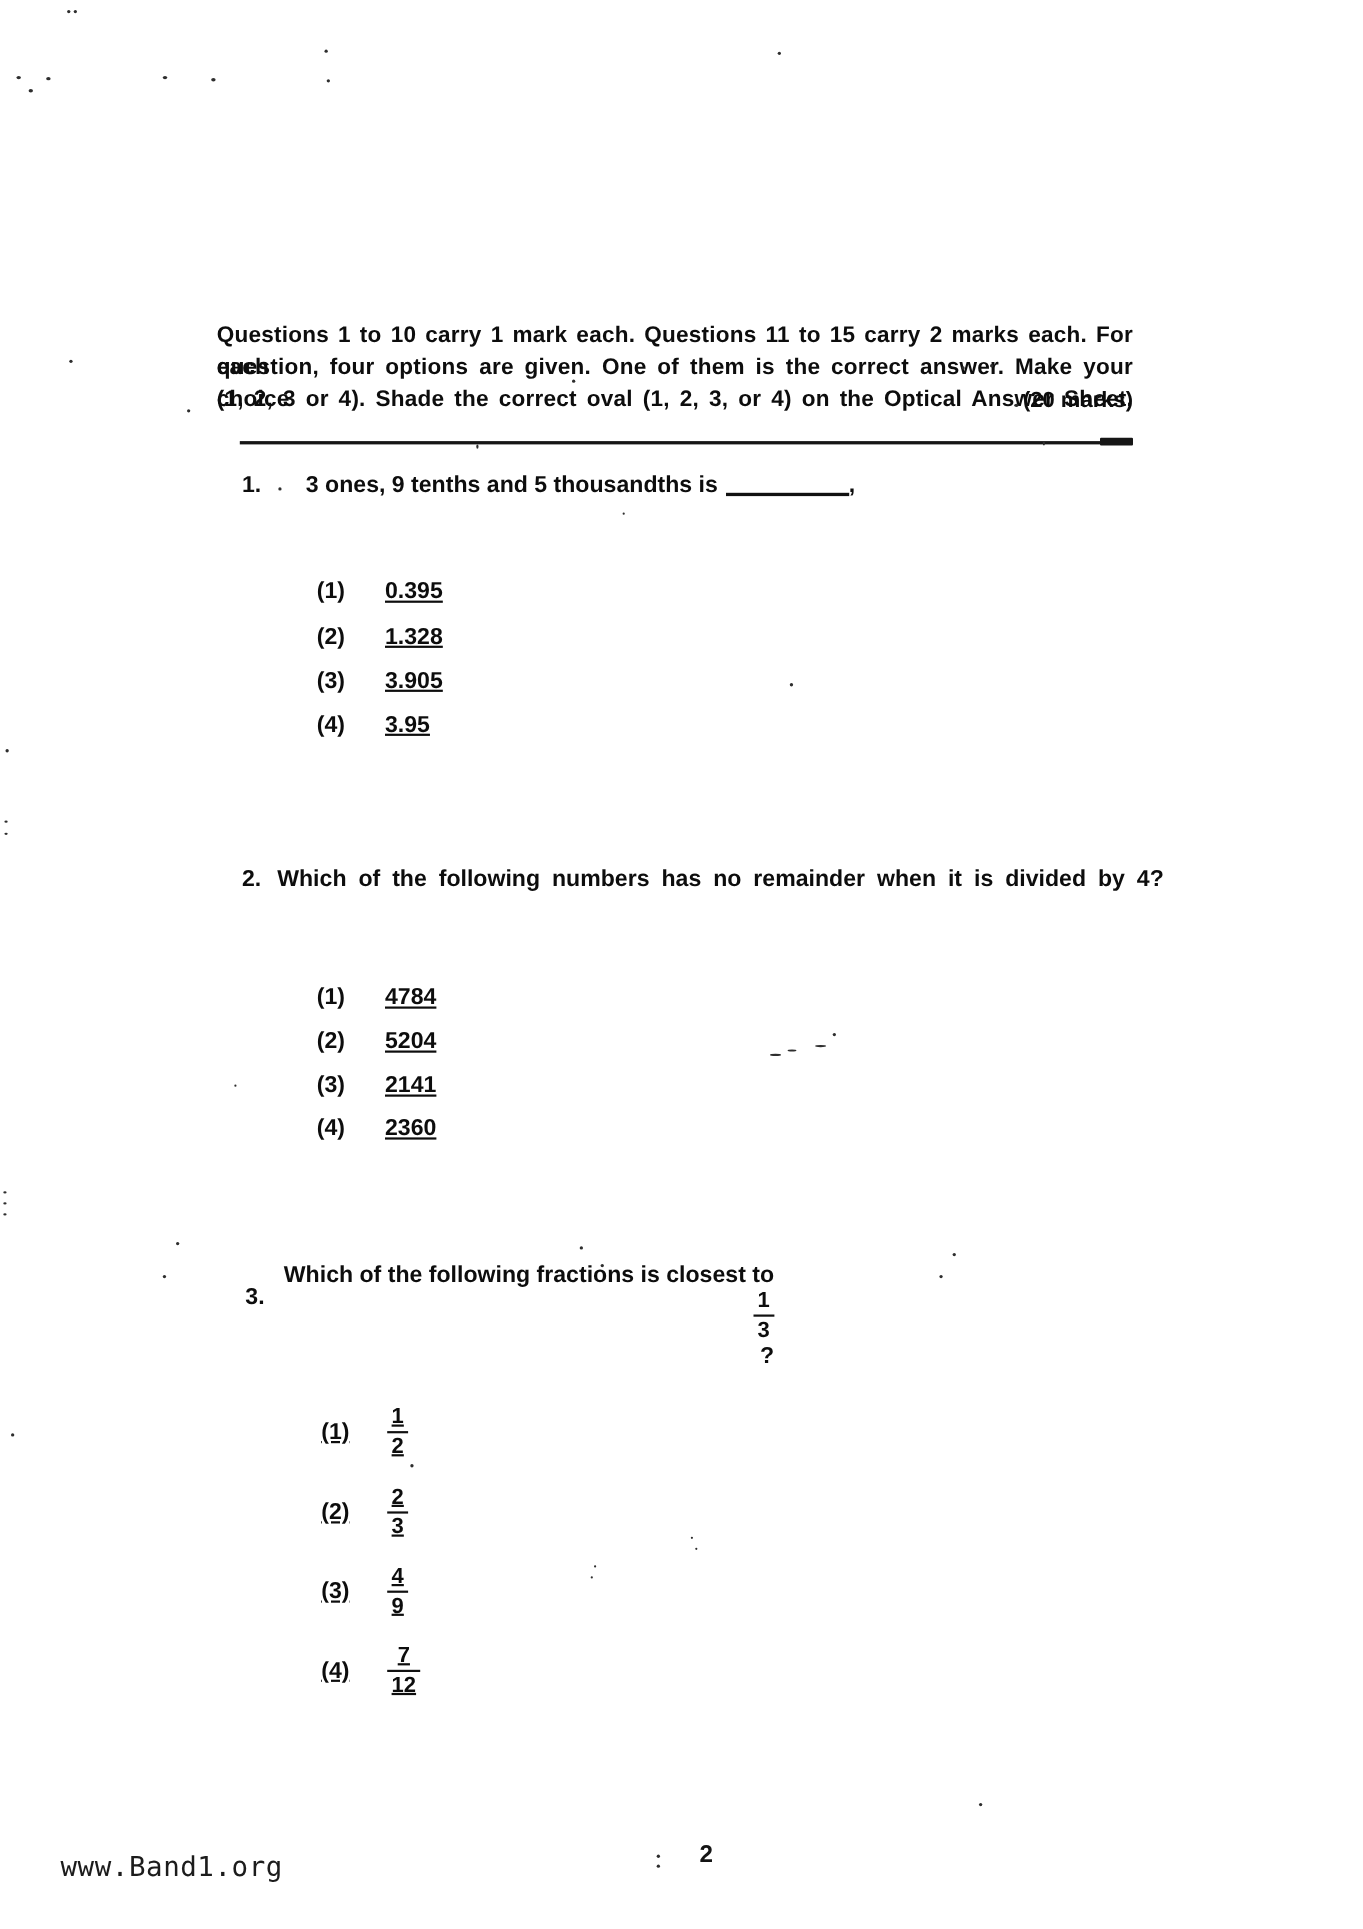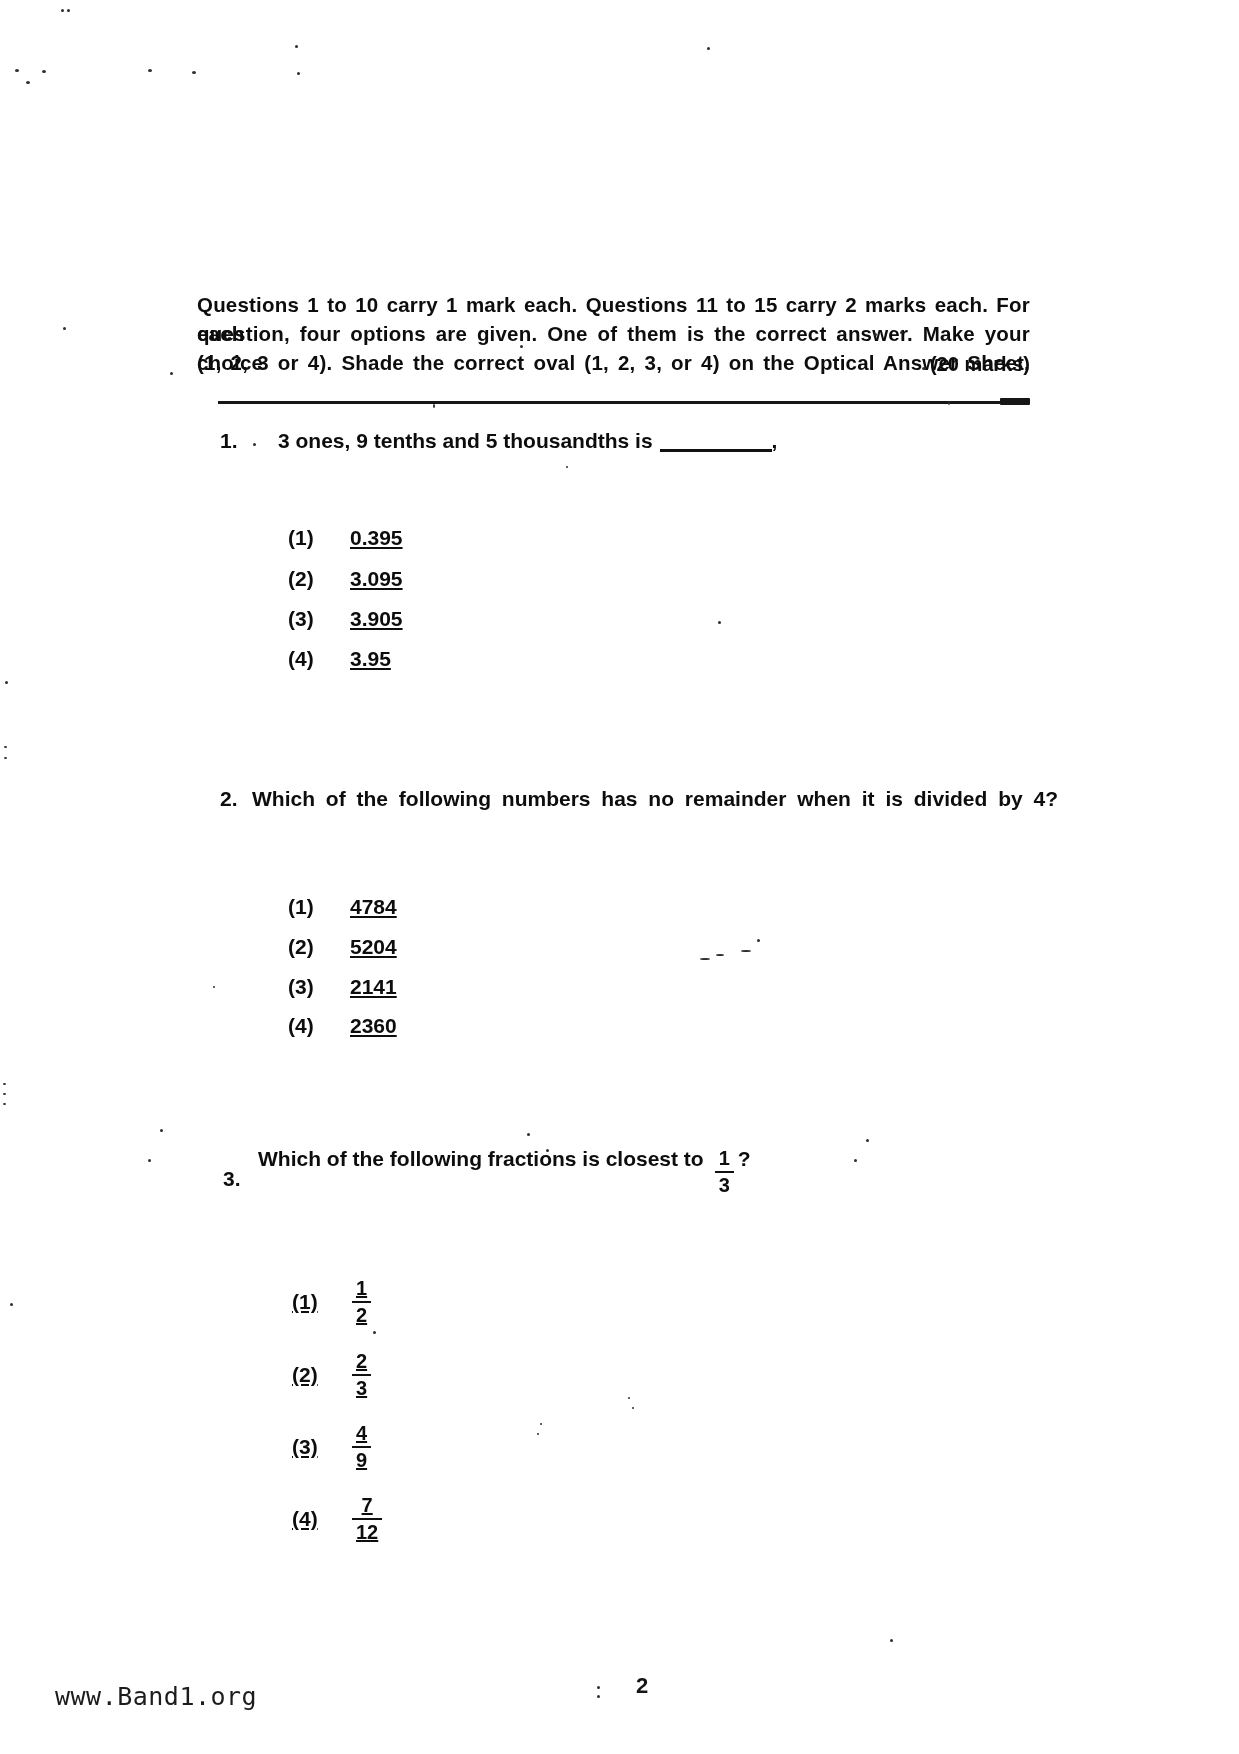--- a/index.html
+++ b/index.html
@@ -49,21 +49,21 @@
   .fopt  { display:flex; align-items:center; }
   .fopt .olabel { width:60px; }
 
   
   .frac {
     display:inline-flex; flex-direction:column; align-items:center;
     font-weight:bold; font-size:20px; line-height:23px; color:#0d0d0d;
   }
   .frac .num { padding:0 4px 1px 4px; }
   .frac .den { border-top:2.5px solid #111; padding:1px 4px 0 4px; }
-  .q3flex { display:flex; align-items:flex-start; }
+  .q3flex { display:flex; align-items:flex-end;flex-direction:column; }
 
   
   .site {
     position:absolute; left:55px; top:1682px;
     font-family:"DejaVu Sans Mono", monospace;
     font-size:25px; color:#1c1c1c; letter-spacing:0.5px;
   }
   .pageno {
     position:absolute; left:636px; top:1673px;
     font-weight:bold; font-size:22px; color:#141414;
@@ -79,21 +79,21 @@
 <div class="hline" style="top:321px">(1, 2, 3 or 4). Shade the correct oval (1, 2, 3, or 4) on the Optical Answer Sheet.</div>
 <div class="marksline">(20 marks)</div>
 
 <div class="rule"></div>
 <div class="ruleend"></div>
 
 <div class="qnum" style="left:220px;top:429px">1.</div>
 <div class="qline" style="left:278px;top:429px"><span>3 ones, 9 tenths and 5 thousandths is</span><span class="blank"></span><span>,</span></div>
 
 <div class="opt" style="left:288px;top:526px"><span class="olabel">(1)</span><span>0.395</span></div>
-<div class="opt" style="left:288px;top:567px"><span class="olabel">(2)</span><span>3.095</span></div>
+<div class="opt" style="left:288px;top:567px"><span class="olabel">(2)</span><span>1.328</span></div>
 <div class="opt" style="left:288px;top:607px"><span class="olabel">(3)</span><span>3.905</span></div>
 <div class="opt" style="left:288px;top:647px"><span class="olabel">(4)</span><span>3.95</span></div>
 
 <div class="qnum" style="left:220px;top:787px">2.</div>
 <div class="q2line">Which of the following numbers has no remainder when it is divided by 4?</div>
 
 <div class="opt" style="left:288px;top:895px"><span class="olabel">(1)</span><span>4784</span></div>
 <div class="opt" style="left:288px;top:935px"><span class="olabel">(2)</span><span>5204</span></div>
 <div class="opt" style="left:288px;top:975px"><span class="olabel">(3)</span><span>2141</span></div>
 <div class="opt" style="left:288px;top:1014px"><span class="olabel">(4)</span><span>2360</span></div>

